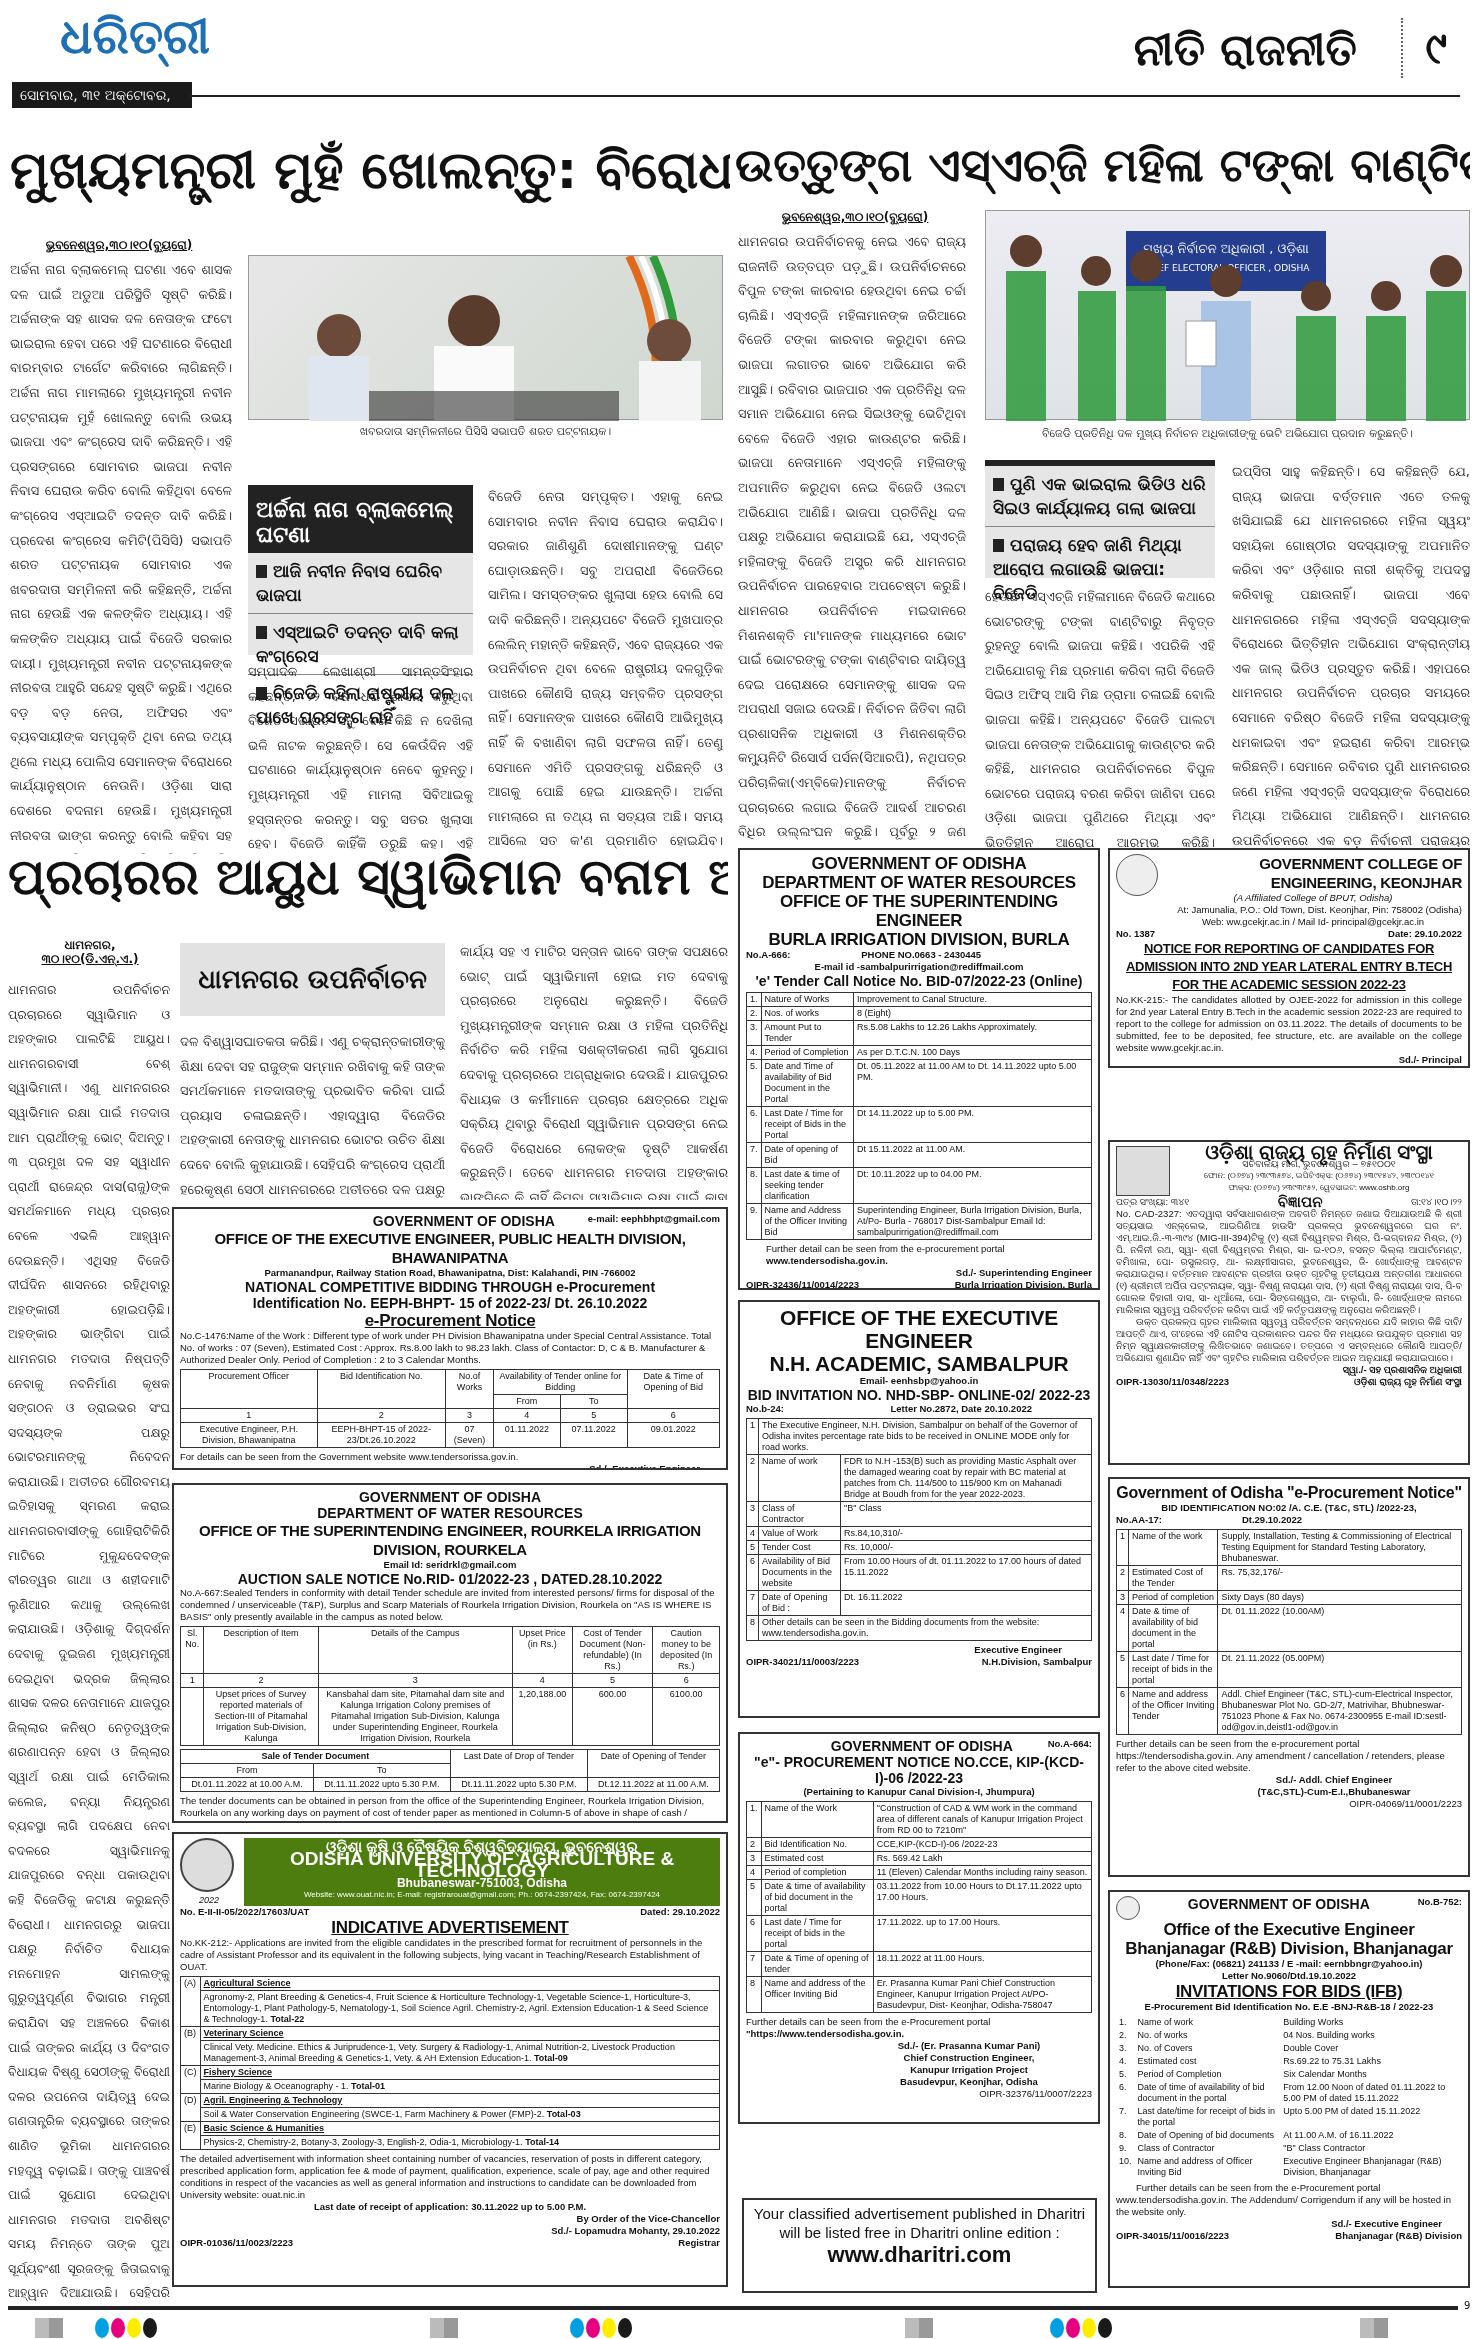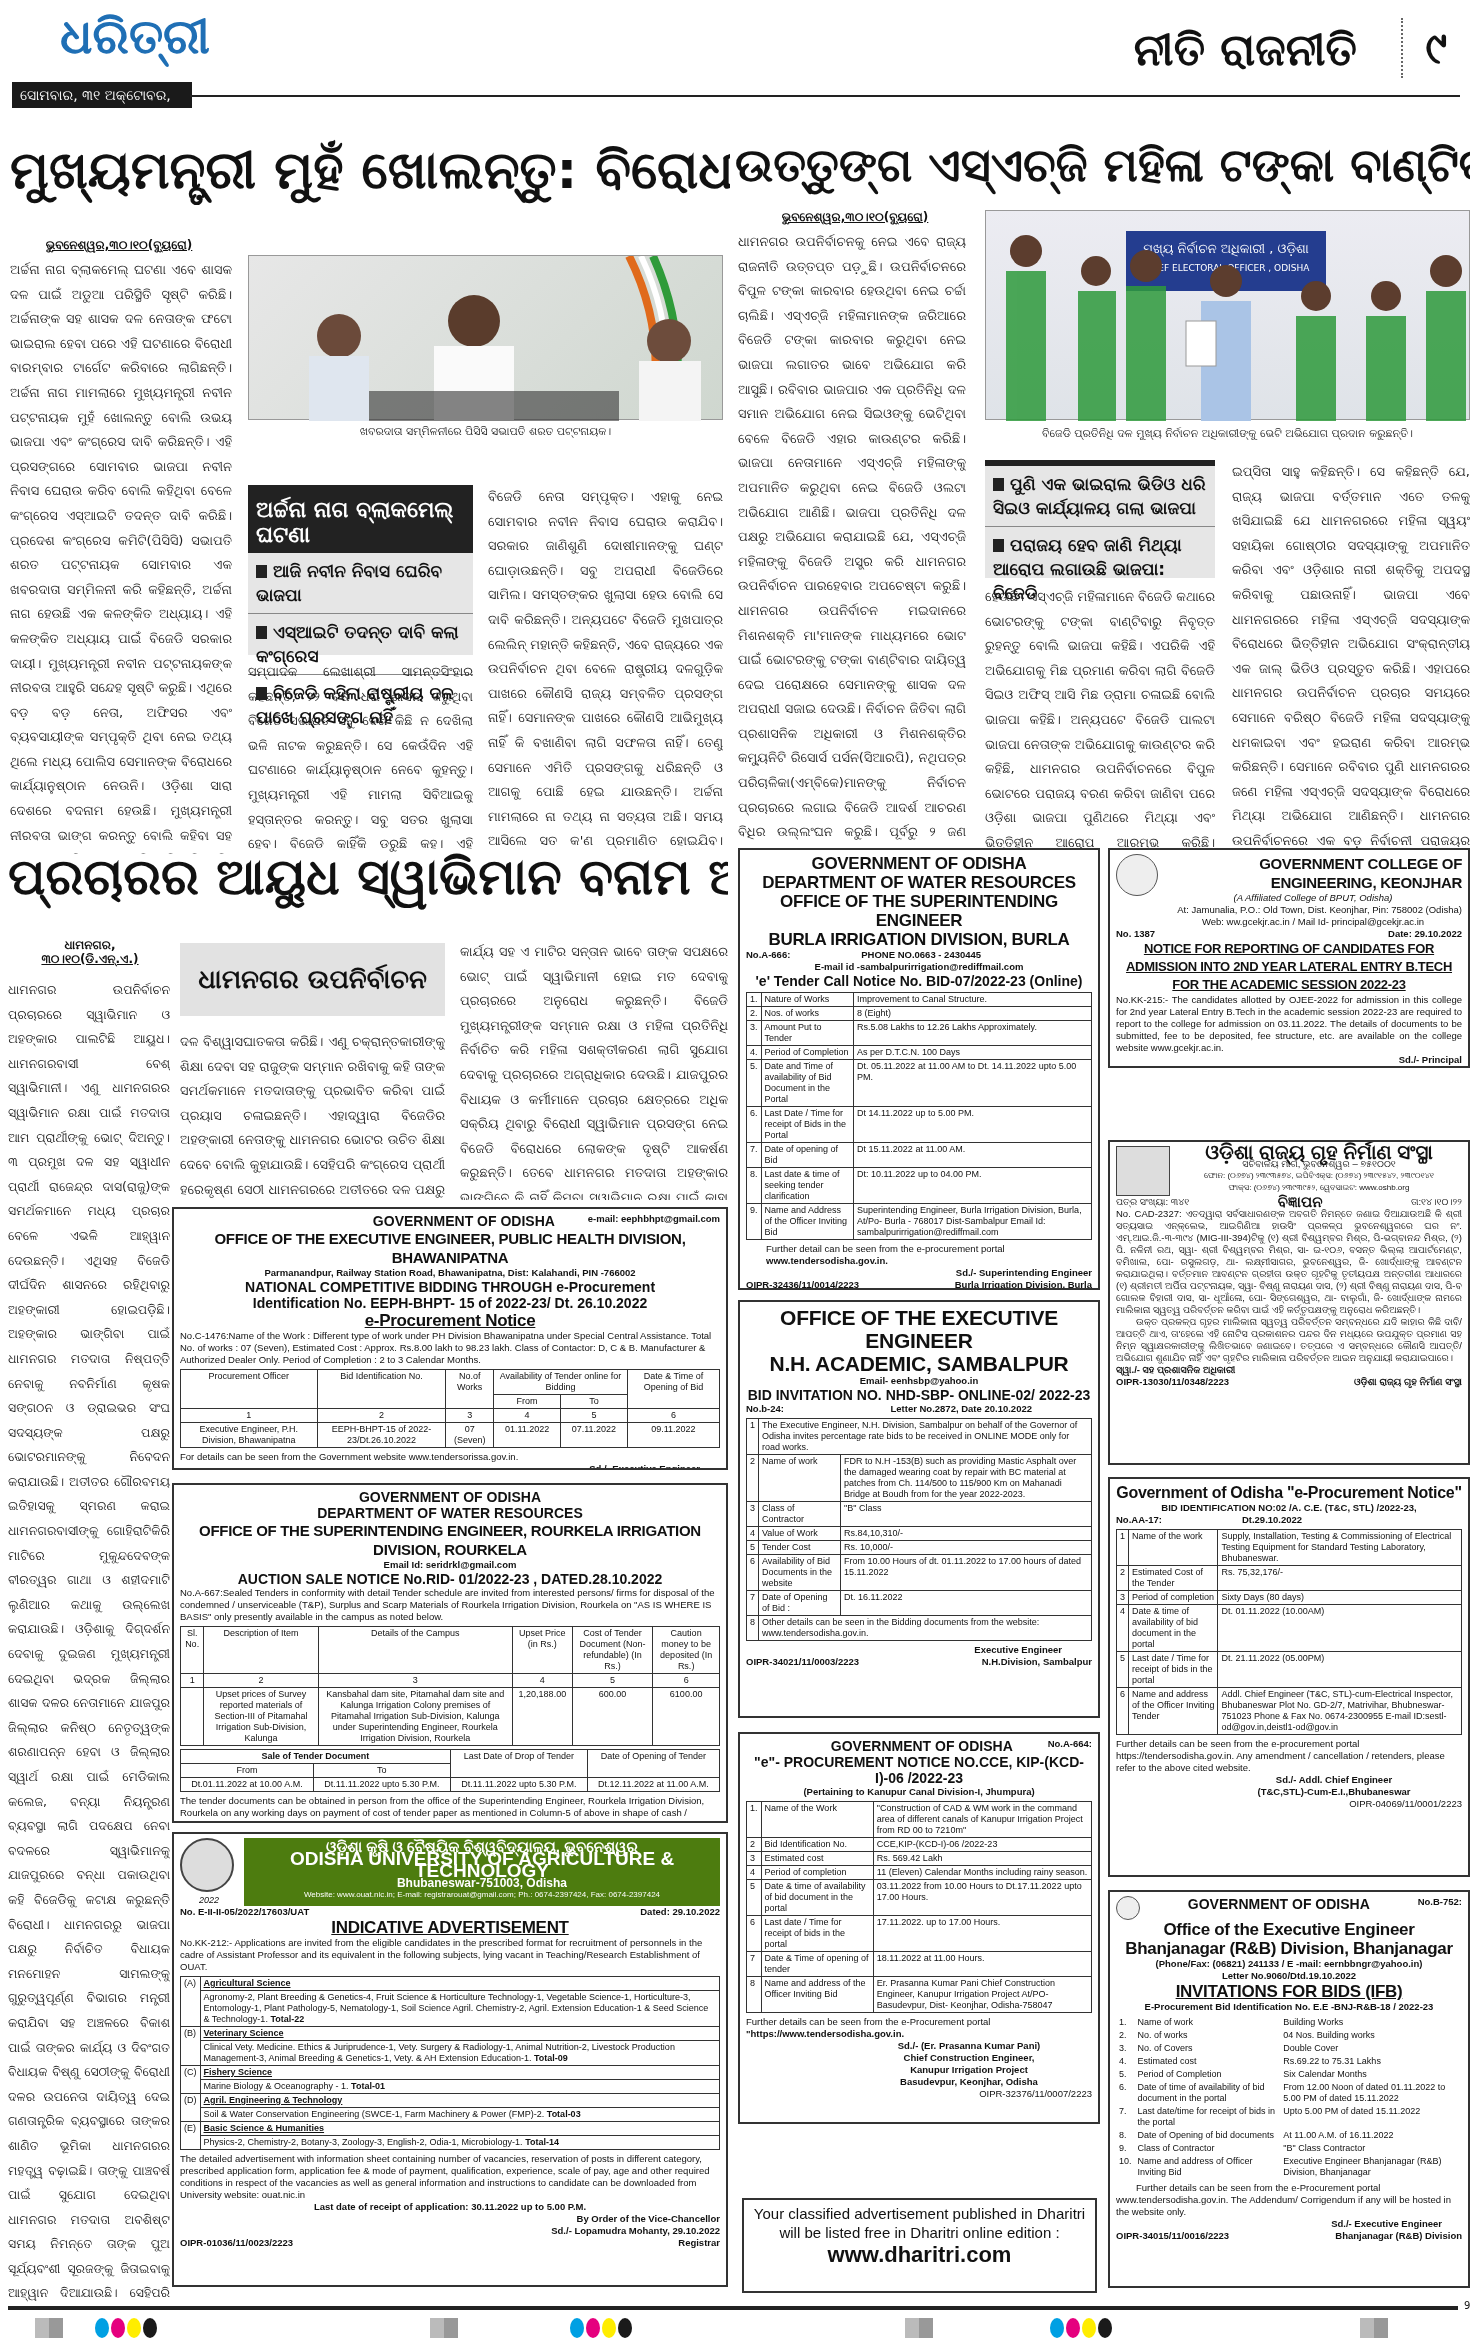--- a/index.html
+++ b/index.html
@@ -151,21 +151,21 @@
           <td>4</td>
           <td>5</td>
           <td>6</td>
         </tr>
     <tr style="text-align:center">
           <td>Executive Engineer, P.H. Division, Bhawanipatna</td>
           <td>EEPH-BHPT-15 of 2022-23/Dt.26.10.2022</td>
           <td>07 (Seven)</td>
           <td>01.11.2022</td>
           <td>07.11.2022</td>
-          <td>09.11.2022</td>
+          <td>09.01.2022</td>
         </tr>
   </tbody>
     </table>
   <div>For details can be seen from the Government website www.tendersorissa.gov.in.</div>
   <div class="b" style="text-align:right;padding-right:20px">Sd./- Executive Engineer</div>
 
 </div>
 
 <div class="abs ad" style="left:172px;top:1483px;width:556px;height:340px">
   <div class="c big">GOVERNMENT OF ODISHA</div>
@@ -515,21 +515,21 @@
         <div style="font-size:8px">ଫାକ୍ସ: (୦୬୭୪) ୨୩୯୩୯୫୨, ୱେବସାଇଟ: www.oshb.org</div>
       </div>
     </div>
   <div class="row">
       <span>ପତ୍ର ସଂଖ୍ୟା: ୩୪୧</span>
       <span style="font-size:15px;font-weight:bold">ବିଜ୍ଞାପନ</span>
       <span>ତା:୧୪।୧୦।୨୨</span>
     </div>
   <div style="text-align:justify">No. CAD-2327: ଏତଦ୍ୱାରା ସର୍ବସାଧାରଣଙ୍କ ଅବଗତି ନିମନ୍ତେ ଜଣାଇ ଦିଆଯାଉଅଛି କି ଶ୍ରୀ ସତ୍ୟସାଇ ଏନ୍‌କ୍ଲେଭ, ଆଇଗିଣିଆ ହାଉସିଂ ପ୍ରକଳ୍ପ ଭୁବନେଶ୍ୱରରେ ଘର ନଂ. ଏମ୍.ଆଇ.ଜି.-୩-୩୯୪ (MIG-III-394)ଟିକୁ (୧) ଶ୍ରୀ ବିଶ୍ୱମ୍ବର ମିଶ୍ର, ପି-ଭଗ୍ବାନନ୍ଦ ମିଶ୍ର, (୨) ପି. ନଳିନୀ ରଥ, ସ୍ୱା- ଶ୍ରୀ ବିଶ୍ୱମ୍ବର ମିଶ୍ର, ସା- ଇ-୧୦୬, ବସନ୍ତ ଭିଲ୍ଲା ଆପାର୍ଟମେଣ୍ଟ, ବମିଖାଲ, ପୋ- ରସୁଲଗଡ଼, ଥା- ଲକ୍ଷ୍ମୀସାଗର, ଭୁବନେଶ୍ୱର, ଜି- ଖୋର୍ଦ୍ଧାଙ୍କୁ ଆବଣ୍ଟନ କରାଯାଇଥିଲା। ବର୍ତ୍ତମାନ ଆବଣ୍ଟନ ଗ୍ରହୀତା ଉକ୍ତ ଗୃହଟିକୁ ତୃତୀୟପକ୍ଷ ଅନ୍ତରୀଣ ଆଧାରରେ (୧) ଶ୍ରୀମତୀ ଅର୍ପିତା ପଟ୍ଟନାୟକ, ସ୍ୱା- ବିଷ୍ଣୁ ନାରାୟଣ ଦାସ, (୨) ଶ୍ରୀ ବିଷ୍ଣୁ ନାରାୟଣ ଦାସ, ପି-ବ ଗୋଲକ ବିହାରୀ ଦାସ, ସା- ଧୂଆଁଳୋ, ପୋ- ସିଙ୍ଗେଶ୍ୱର, ଥା- ବାଲୁଗାଁ, ଜି- ଖୋର୍ଦ୍ଧାଙ୍କ ନାମରେ ମାଲିକାନା ସ୍ୱତ୍ୱ ପରିବର୍ତ୍ତନ କରିବା ପାଇଁ ଏହି କର୍ତ୍ତୃପକ୍ଷଙ୍କୁ ଅନୁରୋଧ କରିଅଛନ୍ତି।</div>
   <div style="text-align:justify;text-indent:20px">ଉକ୍ତ ପ୍ରକଳ୍ପ ଗୃହର ମାଲିକାନା ସ୍ୱତ୍ୱ ପରିବର୍ତ୍ତନ ସମ୍ବନ୍ଧରେ ଯଦି କାହାର କିଛି ଦାବି/ଆପତ୍ତି ଥାଏ, ତା'ହେଲେ ଏହି ନୋଟିସ ପ୍ରକାଶନର ପନ୍ଦର ଦିନ ମଧ୍ୟରେ ଉପଯୁକ୍ତ ପ୍ରମାଣ ସହ ନିମ୍ନ ସ୍ୱାକ୍ଷରକାରୀଙ୍କୁ ଲିଖିତଭାବେ ଜଣାଇବେ। ତତ୍ପରେ ଏ ସମ୍ବନ୍ଧରେ କୌଣସି ଆପତ୍ତି/ଅଭିଯୋଗ ଶୁଣାଯିବ ନାହିଁ ଏବଂ ଗୃହଟିର ମାଲିକାନା ପରିବର୍ତ୍ତନ ଆଇନ ଅନୁଯାୟୀ କରାଯାଇପାରେ।</div>
-  <div class="b" style="">ସ୍ୱା./- ସହ ପ୍ରଶାସନିକ ଅଧିକାରୀ</div>
+  <div class="b" style="text-align:right">ସ୍ୱା./- ସହ ପ୍ରଶାସନିକ ଅଧିକାରୀ</div>
   <div class="row b">
       <span>OIPR-13030/11/0348/2223</span>
       <span>ଓଡ଼ିଶା ରାଜ୍ୟ ଗୃହ ନିର୍ମାଣ ସଂସ୍ଥା</span>
     </div>
 </div>
 
 <div class="abs ad" style="left:1108px;top:1477px;width:362px;height:400px">
   <div class="c xl" style="font-size:16px">Government of Odisha "e-Procurement Notice"</div>
   <div class="c b">BID IDENTIFICATION NO:02 /A. C.E. (T&amp;C, STL) /2022-23,</div>
   <div class="b"><span>No.AA-17:</span><span style="margin-left:80px">Dt.29.10.2022</span></div>

